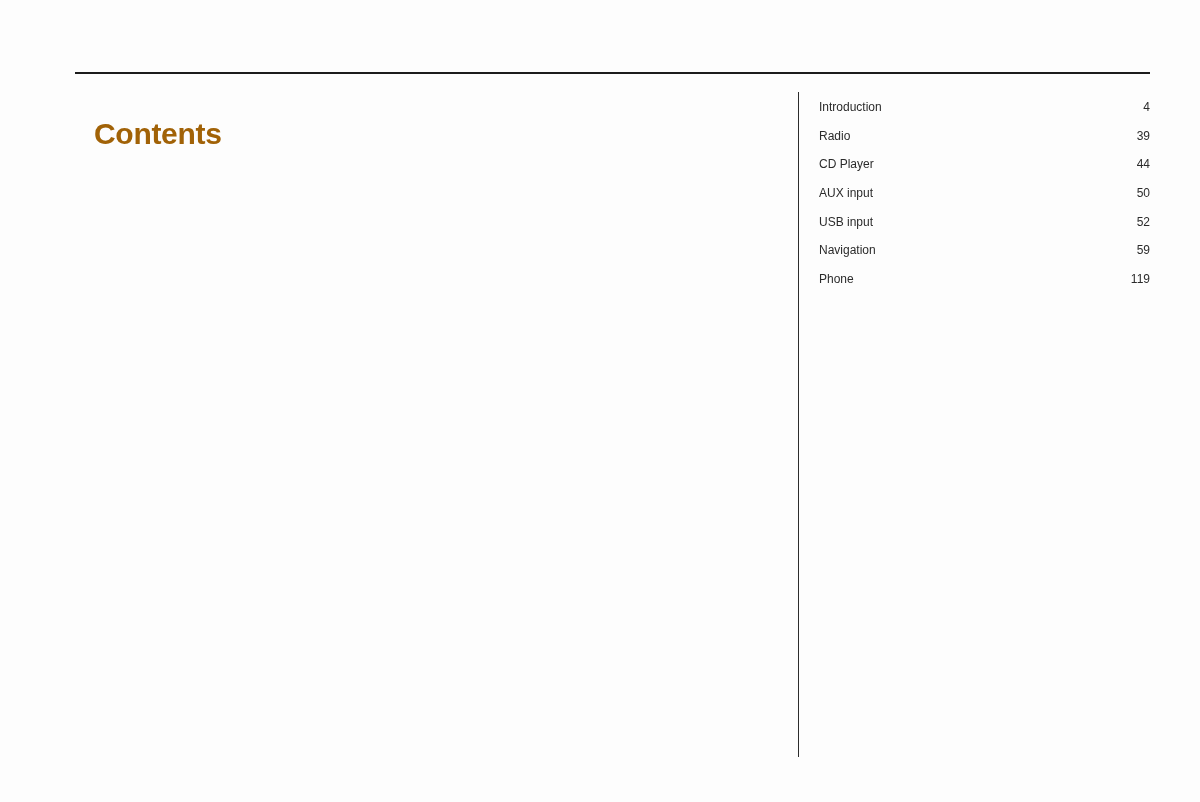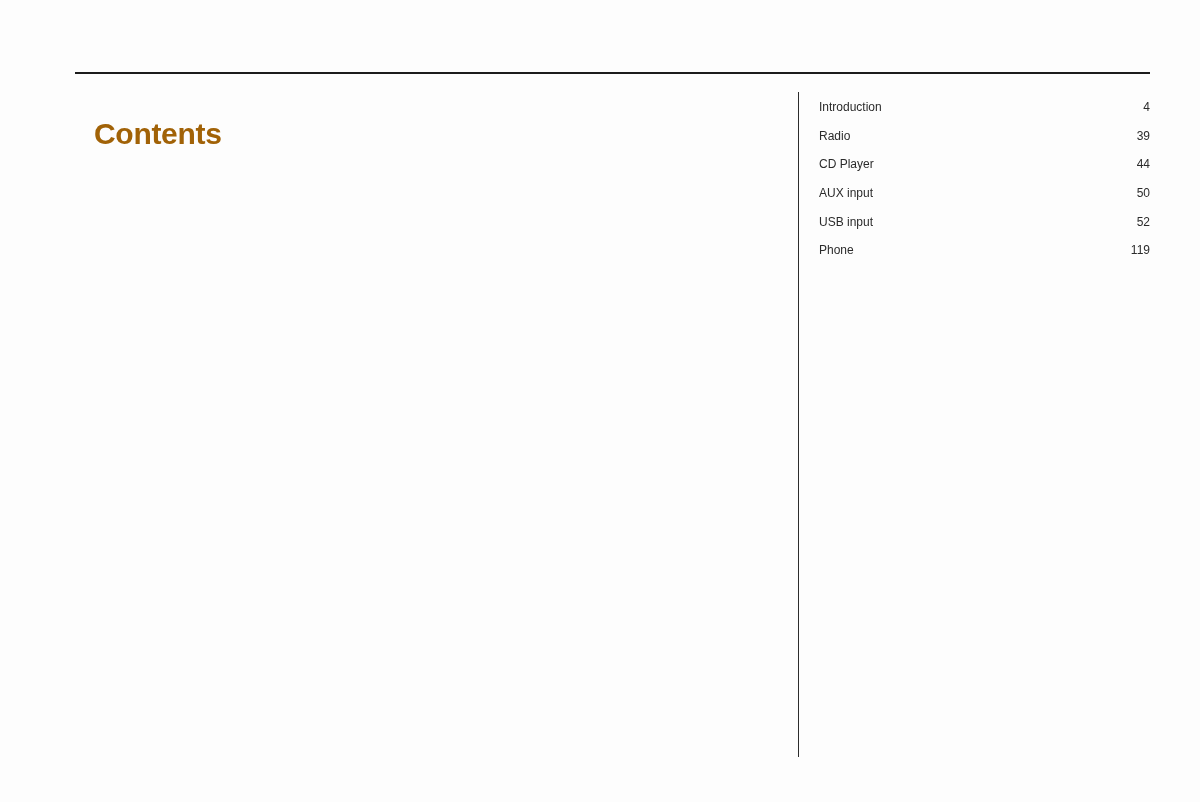--- a/index.html
+++ b/index.html
@@ -140,19 +140,24 @@
         <span class="toc-label">AUX input</span>
         <span class="toc-leader"></span>
         <span class="toc-page">50</span>
       </div>
       <div class="toc-entry">
         <span class="toc-label">USB input</span>
         <span class="toc-leader"></span>
         <span class="toc-page">52</span>
       </div>
       <div class="toc-entry">
+        <span class="toc-label">Navigation</span>
+        <span class="toc-leader"></span>
+        <span class="toc-page">59</span>
+      </div>
+      <div class="toc-entry">
         <span class="toc-label">Phone</span>
         <span class="toc-leader"></span>
         <span class="toc-page">119</span>
       </div>
     </nav>
 
 </div>
 
 </body></html>

